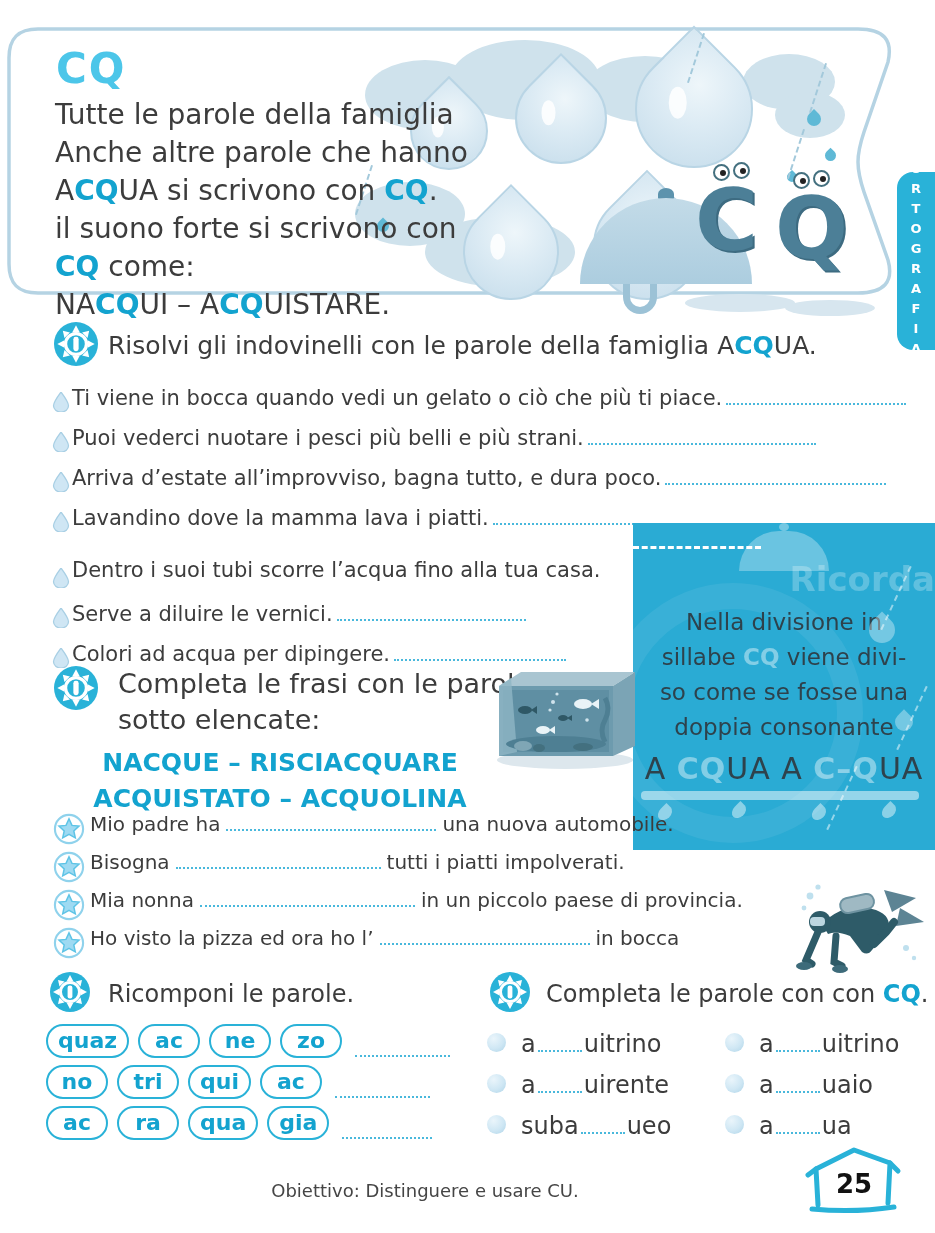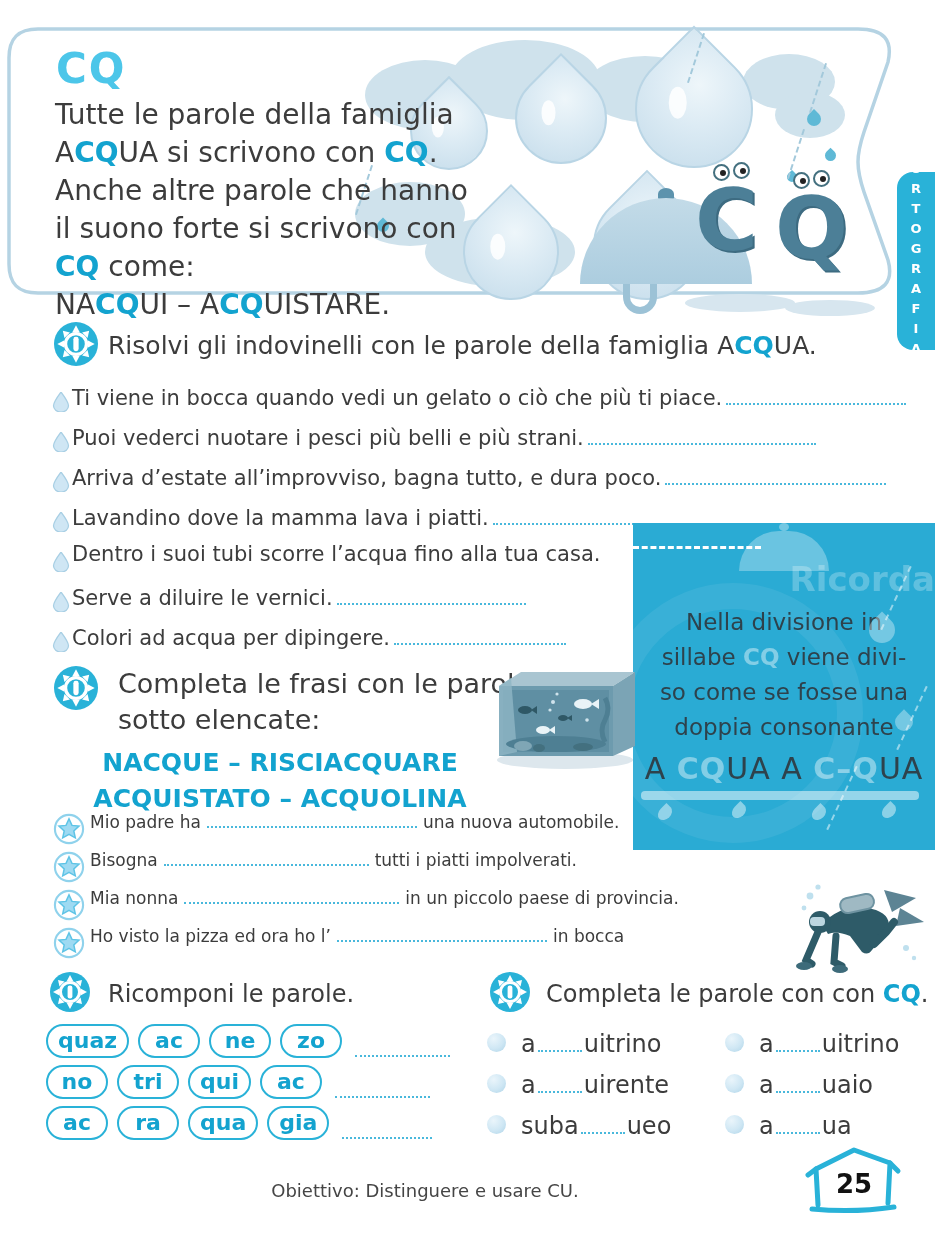--- a/index.html
+++ b/index.html
@@ -82,21 +82,21 @@
   .syll{position:absolute;top:228px;left:10px;width:282px;text-align:center;font-size:30px;letter-spacing:1px;color:#2e424c;}
   .bar{position:absolute;left:8px;top:268px;width:278px;height:9px;background:rgba(255,255,255,.5);border-radius:4px;}
   .bar-drip{position:absolute;width:12px;height:16px;background:rgba(255,255,255,.45);border-radius:0 50% 50% 50%;transform:rotate(45deg);}
   .note-rain{position:absolute;border-left:2px dashed rgba(255,255,255,.5);height:70px;transform:rotate(25deg);}
   .note-drop{position:absolute;background:rgba(255,255,255,.35);border-radius:0 50% 50% 50%;transform:rotate(45deg);}
   
   .h2line{position:absolute;font-size:27px;white-space:nowrap;}
   .wordbank{position:absolute;left:60px;top:745px;width:440px;text-align:center;
     font-size:25px;font-weight:bold;color:var(--accent-deep);line-height:36px;}
   .stars{position:absolute;left:48px;top:810px;width:860px;}
-  .starrow{display:flex;align-items:baseline;height:38px;font-size:17px;}
+  .starrow{display:flex;align-items:baseline;height:38px;font-size:20px;}
   .starrow .txt{white-space:nowrap;}
   .bullet-star{flex:0 0 42px;align-self:center;}
   .lead2{border-bottom:2px dotted #49b8dc;height:1.05em;margin:0 6px;}
   
   .h3{position:absolute;font-size:24px;white-space:nowrap;}
   .tilerows{position:absolute;left:46px;top:1020px;width:420px;}
   .tilerow{display:flex;align-items:flex-end;height:41px;}
   .tile{
     min-width:62px;padding:2px 10px 3px;margin-right:9px;text-align:center;
     border:2.5px solid var(--accent);border-radius:17px;color:var(--accent-deep);
@@ -166,22 +166,22 @@
     <div class="char-letter" style="left:420px;top:146px;">Q</div>
     <div class="eye" style="left:358px;top:132px;"></div>
     <div class="eye" style="left:378px;top:130px;"></div>
     <div class="eye" style="left:438px;top:140px;"></div>
     <div class="eye" style="left:458px;top:138px;"></div>
   </div>
 
   <div class="cq-title">CQ</div>
   <div class="intro">
     <div class="line"><span>Tutte le parole della famiglia</span></div>
+    <div class="line"><span>Anche altre parole che hanno</span></div>
     <div class="line"><span>A</span><span class="seg-accent">CQ</span><span>UA si scrivono con </span><span class="seg-accent">CQ</span><span>.</span></div>
-    <div class="line"><span>Anche altre parole che hanno</span></div>
     <div class="line"><span>il suono forte si scrivono con</span></div>
     <div class="line"><span class="seg-accent">CQ</span><span> come:</span></div>
     <div class="line"><span>NA</span><span class="seg-accent">CQ</span><span>UI – A</span><span class="seg-accent">CQ</span><span>UISTARE.</span></div>
   </div>
 
   <div class="tab">
     <span>ORTOGRAFIA</span>
   </div>
 
   <svg class="badge" style="left:54px;top:322px;" viewBox="0 0 40 40">
@@ -223,21 +223,21 @@
       <span class="txt">Arriva d’estate all’improvviso, bagna tutto, e dura poco.</span>
       <span class="leader grow"></span>
     </div>
     <div class="riddle" style="width:660px;">
       <svg class="bullet-drop" width="15" height="20" viewBox="0 0 12 16">
           <path d="M6 0 C6 0 0 8 0 11 A6 5 0 0 0 12 11 C12 8 6 0 6 0 Z" fill="#cfe6f4" stroke="#a8cfe4"></path>
         </svg>
       <span class="txt">Lavandino dove la mamma lava i piatti.</span>
       <span class="leader grow"></span>
     </div>
-    <div class="riddle" style="width:580px;">
+    <div class="riddle" style="width:580px;margin-top:16px;">
       <svg class="bullet-drop" width="15" height="20" viewBox="0 0 12 16">
           <path d="M6 0 C6 0 0 8 0 11 A6 5 0 0 0 12 11 C12 8 6 0 6 0 Z" fill="#cfe6f4" stroke="#a8cfe4"></path>
         </svg>
       <span class="txt">Dentro i suoi tubi scorre l’acqua fino alla tua casa.</span>
     </div>
     <div class="riddle" style="width:480px;">
       <svg class="bullet-drop" width="15" height="20" viewBox="0 0 12 16">
           <path d="M6 0 C6 0 0 8 0 11 A6 5 0 0 0 12 11 C12 8 6 0 6 0 Z" fill="#cfe6f4" stroke="#a8cfe4"></path>
         </svg>
       <span class="txt">Serve a diluire le vernici.</span>

